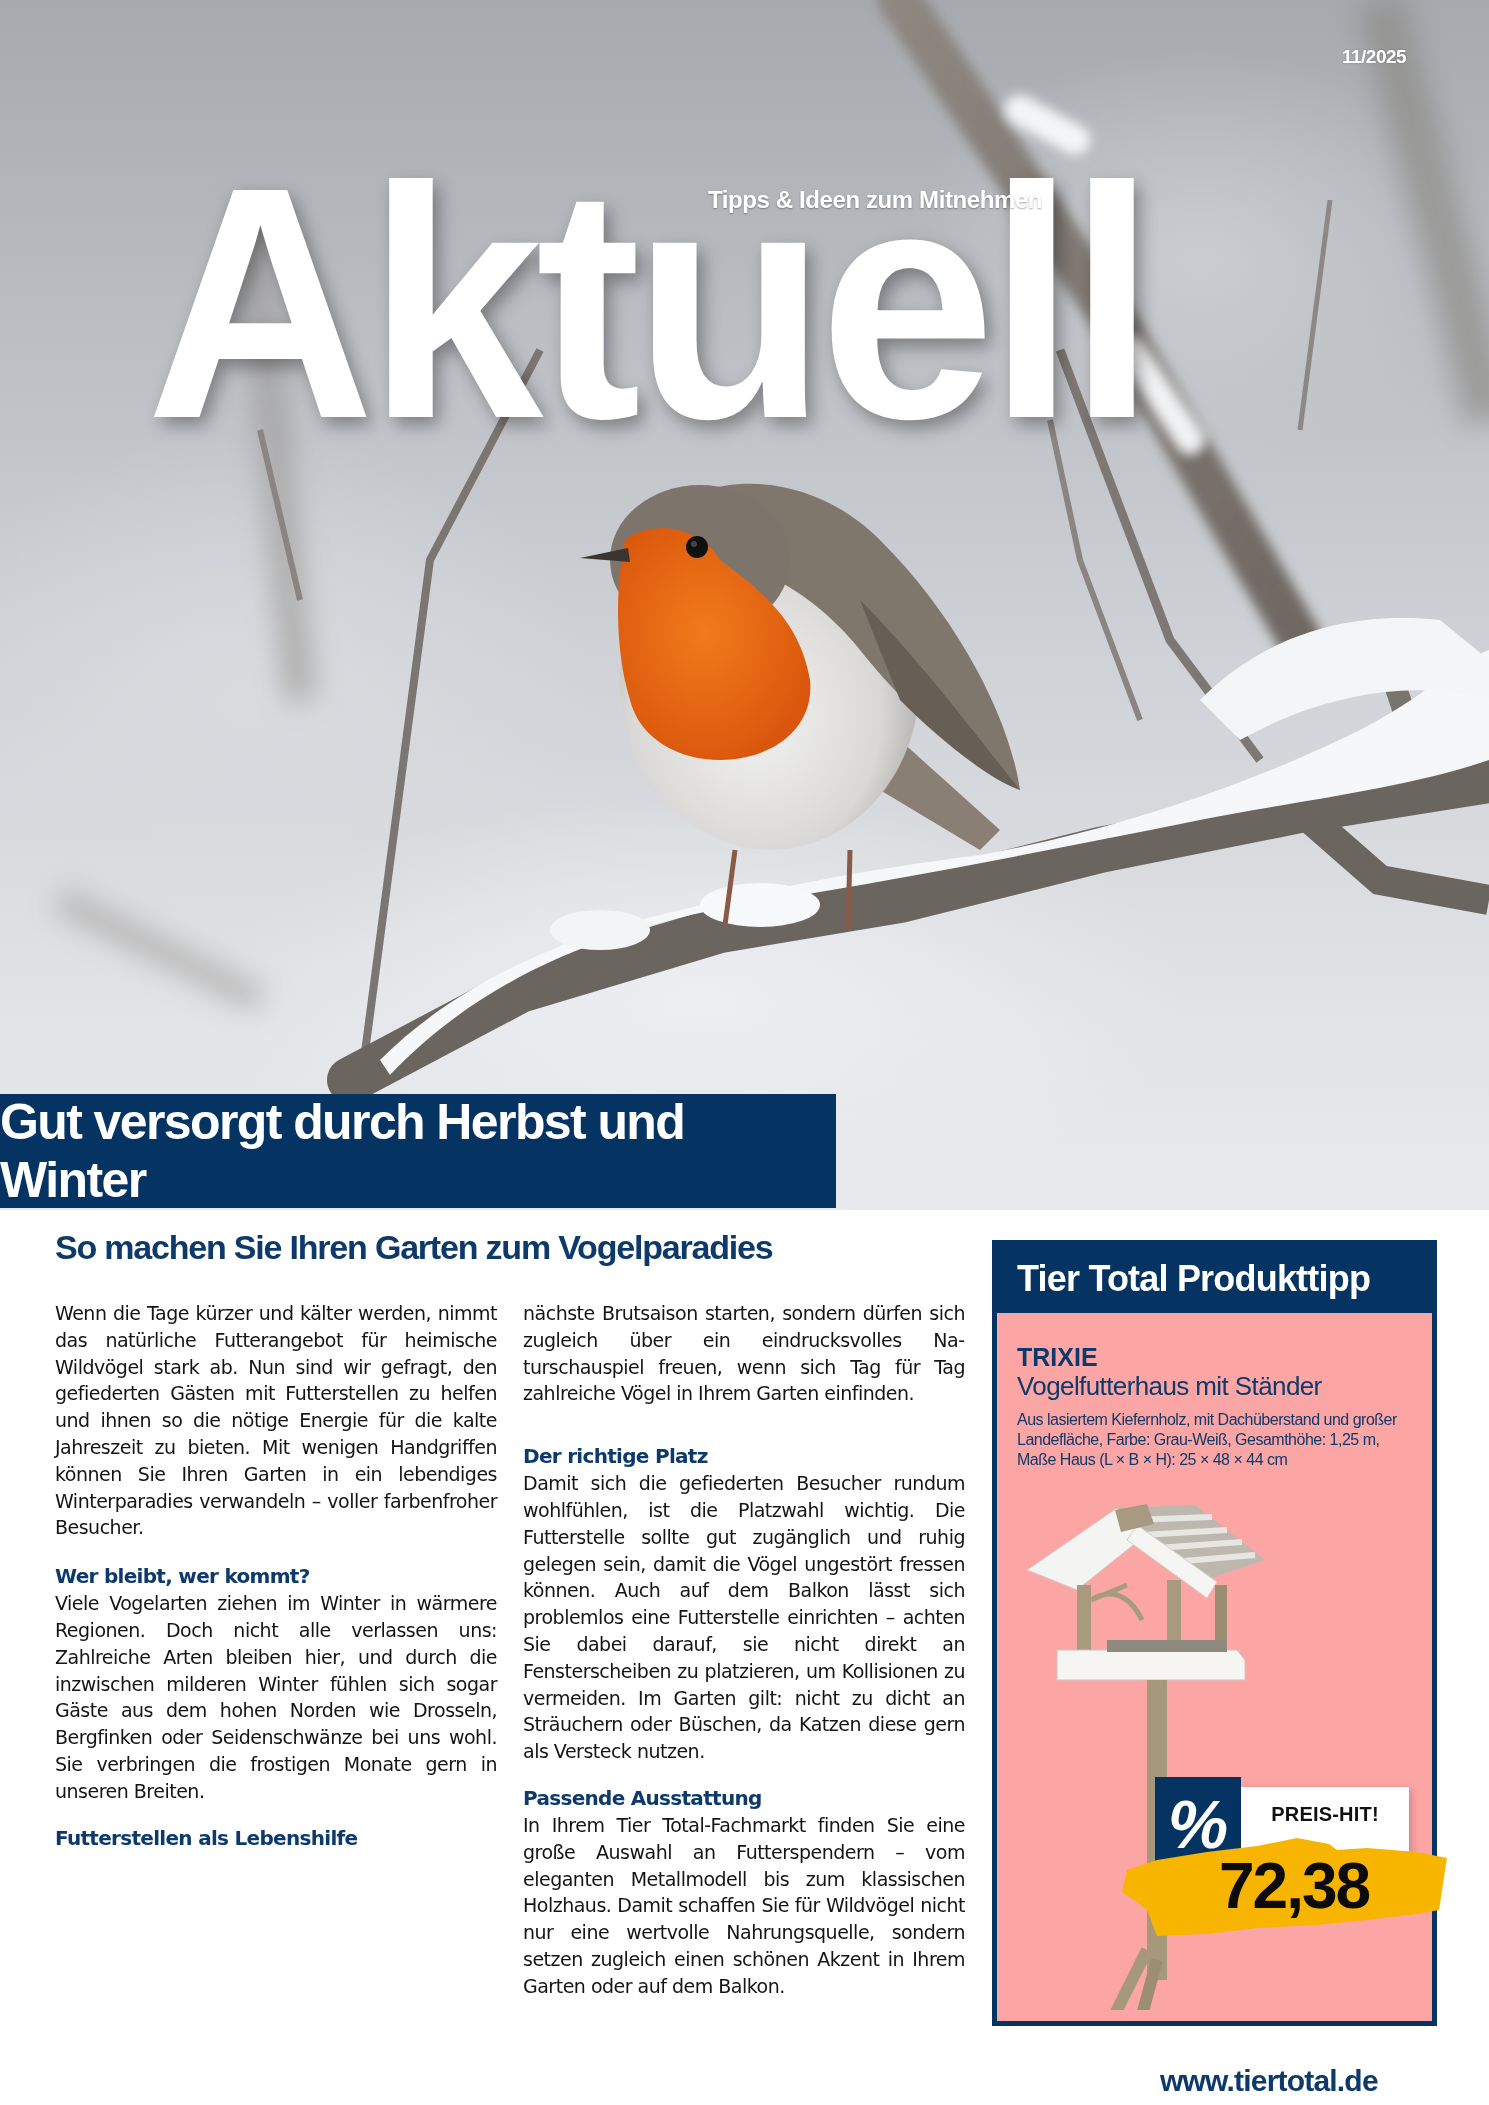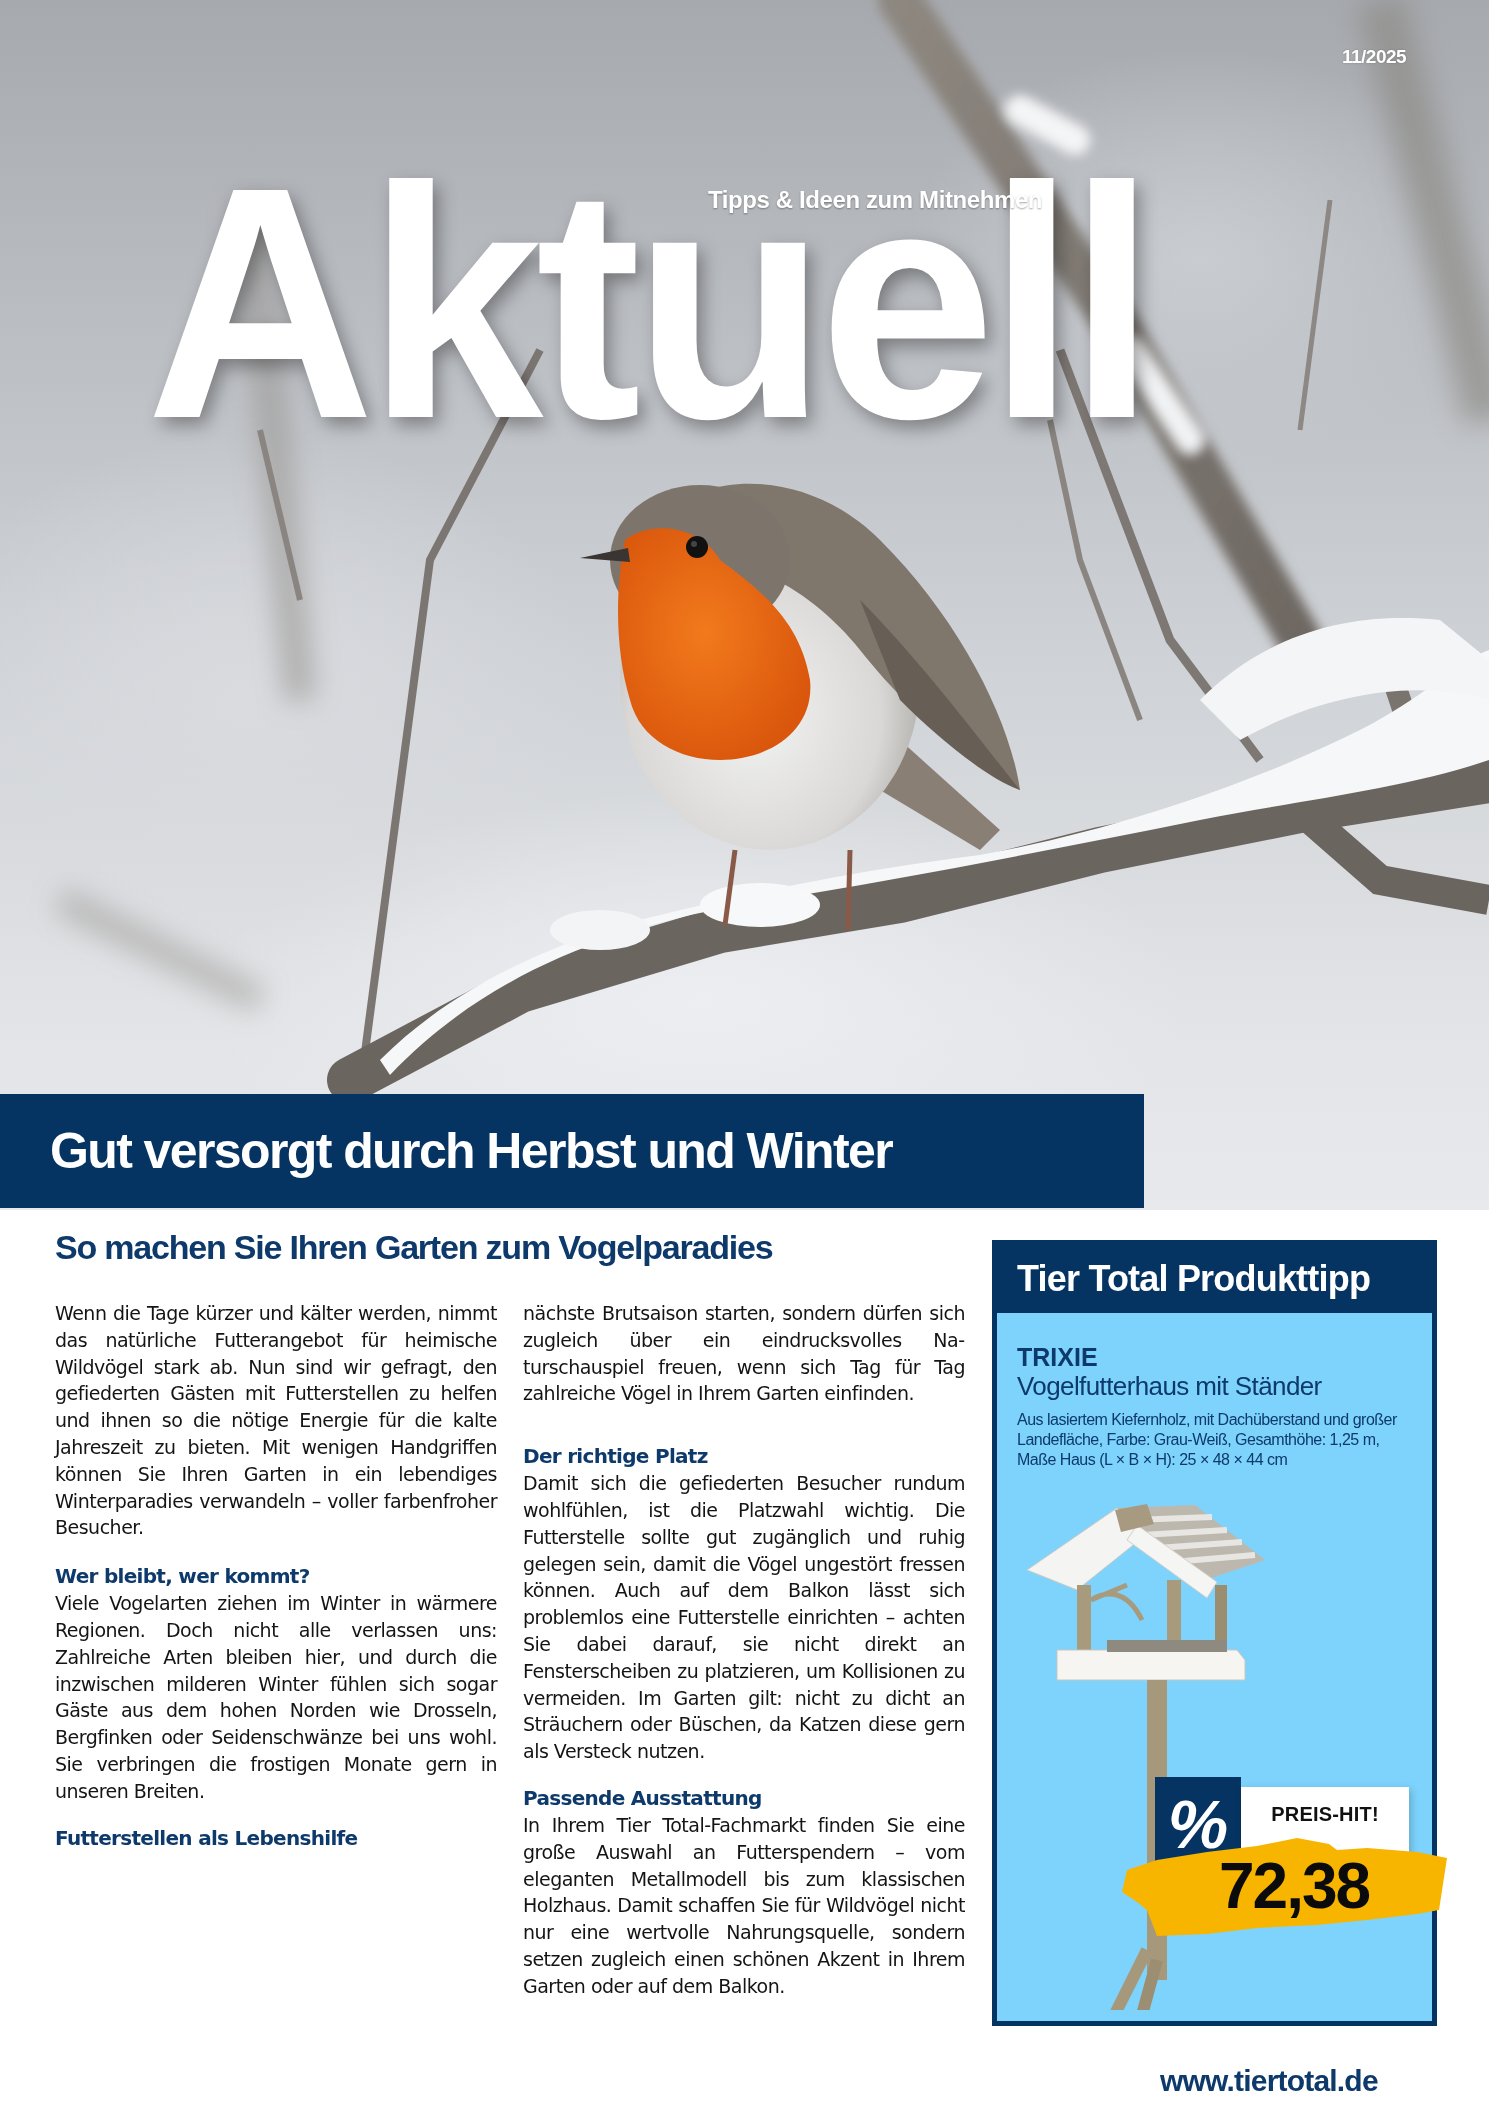--- a/index.html
+++ b/index.html
@@ -37,36 +37,36 @@
   .tagline { position: absolute; left: 708px; top: 186px; color: #ffffff; font-family: "Liberation Sans", sans-serif; font-weight: bold; font-size: 24px; letter-spacing: -0.4px; text-shadow: 0 1px 2px rgba(0,0,0,0.35); }
 
   .big-title {
     position: absolute; left: 146px; top: 138px; color: #ffffff;
     font-family: "Liberation Sans", sans-serif; font-weight: bold; font-size: 330px; line-height: 1;
     letter-spacing: -8px; transform: scaleX(0.96); transform-origin: left top;
     text-shadow: 6px 8px 18px rgba(0,0,0,0.35);
   }
 
   .banner {
-    position: absolute; left: 0; top: 1094px; width: 1144px; height: 114px; background: #063462;
-    display: flex; align-items: center; padding-left: 50px;
+    position: absolute; left: 0; top: 1094px; width: 836px; height: 114px; background: #063462;
+    display: flex; align-items: center; 
   }
   .banner span { color: #ffffff; font-family: "Liberation Sans", sans-serif; font-weight: bold; font-size: 50px; letter-spacing: -1.6px; }
 
   
   .article-title { position: absolute; left: 55px; top: 1228px; color: #0d3a6b; font-family: "Liberation Sans", sans-serif; font-weight: bold; font-size: 34px; letter-spacing: -1.2px; }
 
   .col { position: absolute; top: 1300px; font-family: "DejaVu Sans", sans-serif; font-size: 19px; line-height: 26.8px; color: #141414; text-align: justify; letter-spacing: -0.5px; }
   .col.left { left: 55px; width: 442px; }
   .col.mid { left: 523px; width: 442px; top: 1300px; }
   .col p { margin: 0; hyphens: manual; }
   .col h3 { color: #0d3a6b; font-size: 20px; line-height: 27px; font-weight: bold; letter-spacing: -0.7px; margin-top: 16px; }
 
   
-  .product-box { position: absolute; left: 992px; top: 1240px; width: 445px; height: 786px; border: 5px solid #063462; background: #7dd3fc; }
+  .product-box { position: absolute; left: 992px; top: 1240px; width: 445px; height: 786px; border: 5px solid #063462; background: #fca5a5; }
   .product-head { background: #063462; height: 68px; display: flex; align-items: center; padding-left: 20px; }
   .product-head span { color: #fff; font-family: "Liberation Sans", sans-serif; font-weight: bold; font-size: 36px; letter-spacing: -0.8px; }
   .product-brand { position: absolute; left: 20px; top: 98px; color: #0d3a6b; font-family: "Liberation Sans", sans-serif; font-weight: bold; font-size: 25px; line-height: 28px; }
   .product-name { position: absolute; left: 20px; top: 126px; color: #0d3a6b; font-family: "Liberation Sans", sans-serif; font-size: 26px; line-height: 30px; letter-spacing: -0.6px; }
   .product-desc { position: absolute; left: 20px; top: 165px; width: 400px; color: #0d3a6b; font-family: "Liberation Sans", sans-serif; font-size: 16px; line-height: 20px; letter-spacing: -0.5px; }
   .product-img { position: absolute; left: 20px; top: 245px; }
 
   .pct-box { position: absolute; left: 158px; top: 532px; width: 86px; height: 94px; background: #063462; color: #ffffff; display: flex; align-items: center; justify-content: center; font-family: "Liberation Sans", sans-serif; font-weight: bold; font-style: italic; font-size: 68px; }
   .preis-hit { position: absolute; left: 244px; top: 542px; width: 168px; height: 70px; background: #ffffff; box-shadow: 2px 3px 8px rgba(0,0,0,0.22); display: flex; align-items: flex-start; justify-content: center; padding-top: 16px; font-family: "Liberation Sans", sans-serif; font-weight: bold; font-size: 20px; color: #111; letter-spacing: 0.2px; }
   .price-splash { position: absolute; left: 120px; top: 585px; }

